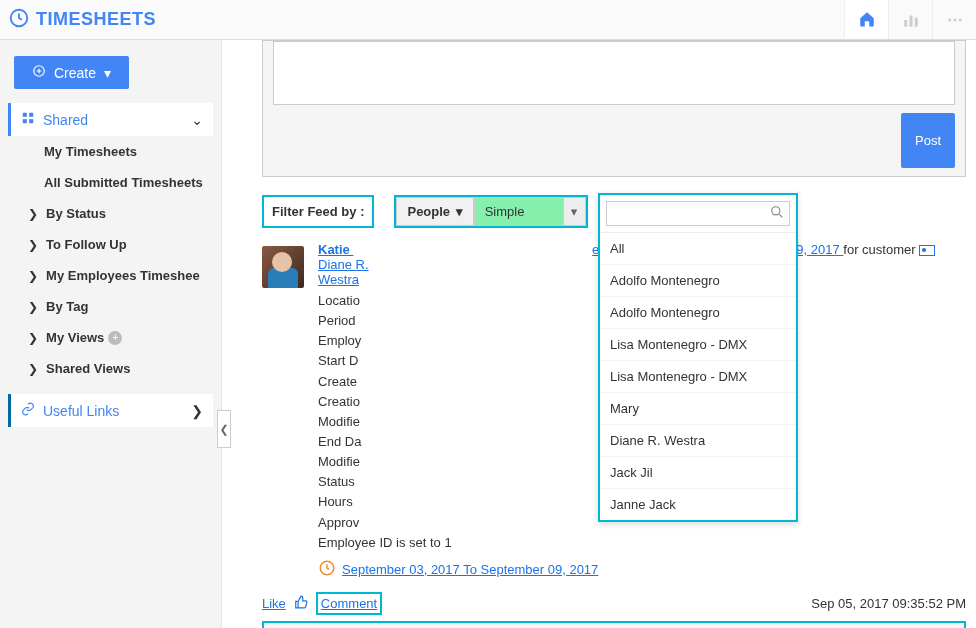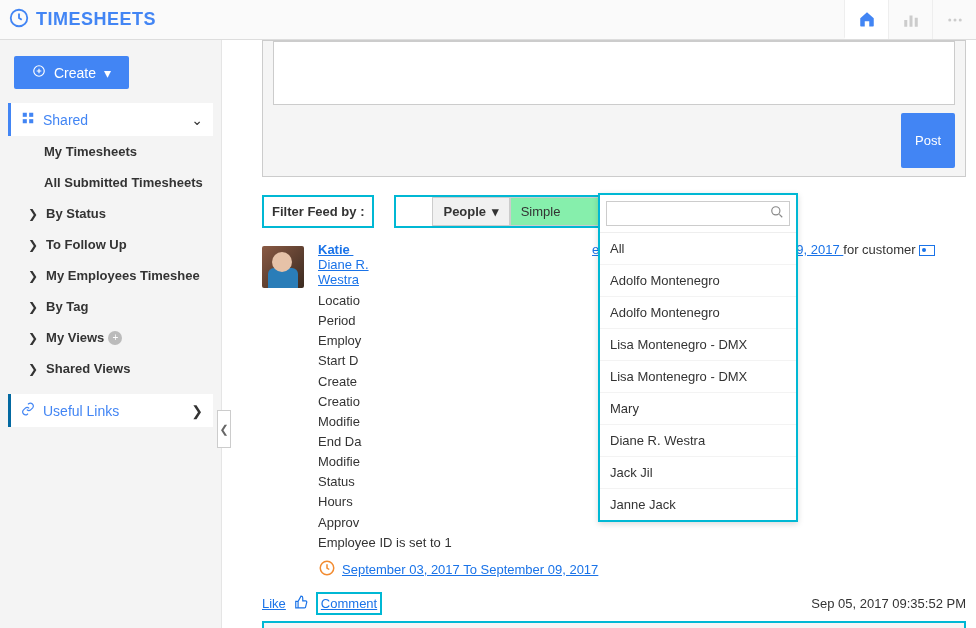--- a/index.html
+++ b/index.html
@@ -178,21 +178,21 @@
       <div class="post-btn-row">
         <button class="post-btn">Post</button>
       </div>
     </div>
 
     <div class="filter-row">
       <span class="hl">
           <span class="filter-label">Filter Feed by :</span>
         </span>
       <span class="hl">
-        <span class="dd-btn" style="font-weight:bold;margin-left:36px;">
+        <span class="dd-btn" style="font-weight:bold;">
           <span>People</span>
           <span>▾</span>
         </span>
         <span class="dd-combo">
           <span class="dd-label">Simple</span>
           <span class="dd-arrow">▾</span>
         </span>
       </span>
       <span class="dd-combo">
         <span class="dd-label">Show All</span>

